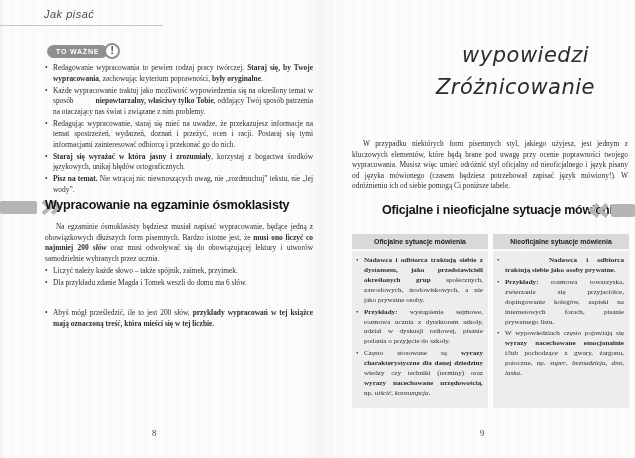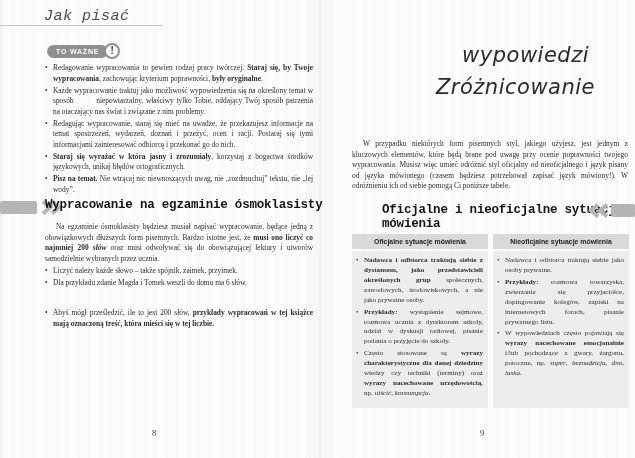--- a/index.html
+++ b/index.html
@@ -15,22 +15,22 @@
       linear-gradient(90deg, rgba(0,0,0,0) 300px, rgba(0,0,0,0.025) 320px, rgba(0,0,0,0) 345px),
       repeating-linear-gradient(90deg, rgba(0,0,0,0.012) 0 3px, rgba(0,0,0,0) 3px 11px),
       #fcfcfb;
     color:#2e2e2e;
   }
   .abs{position:absolute;}
 
   
   .running-head{
     left:44px;top:8px;
-    font-family:Liberation Mono, monospace;
-    font-style:italic;font-size:15px;color:#4c4c4c;letter-spacing:0.5px;
+    font-family:Liberation Sans, sans-serif;
+    font-style:italic;font-size:11px;color:#4c4c4c;letter-spacing:0.5px;
   }
   .running-head-rule{left:0;top:25px;width:163px;height:1px;background:#c6c6c6;}
 
   
   .badge-row{left:47px;top:43px;display:flex;align-items:center;}
   .badge-pill{
     background:#8f8f8f;color:#ffffff;
     font-family:"Liberation Sans", sans-serif;font-weight:bold;
     font-size:7px;letter-spacing:0.8px;
     padding:3px 9px 3px 9px;border-radius:8px;
@@ -47,21 +47,21 @@
 
   
   .body-text{font-size:7.4px;line-height:1.42;color:#2e2e2e;}
   .bullet-item{display:flex;margin-bottom:1.5px;}
   .bullet-item .dot{flex:0 0 8px;color:#2e2e2e;}
   .bullet-item .bullet-text{flex:1;text-align:justify;}
   .para{text-align:justify;text-indent:11px;}
 
   
   .section-title{
-    font-family:Liberation Mono, monospace;
+    font-family:Liberation Sans, sans-serif;
     font-weight:bold;font-size:12.5px;color:#141414;letter-spacing:-0.2px;
   }
   .deco-bar-left{left:0;top:201px;width:37px;height:13px;background:#b5b5b5;border-radius:2px;}
   .deco-chevrons-left{left:41px;top:200px;}
   .deco-bar-right{right:0;top:204px;width:24px;height:13px;background:#b5b5b5;border-radius:2px;}
   .deco-chevrons-right{right:26px;top:203px;}
 
   .sub-heading{
     font-weight:bold;color:#141414;margin-left:9px;margin-bottom:1px;
   }
@@ -113,21 +113,21 @@
     <span class="badge-circle">!</span>
   </div>
 
   <div class="abs body-text" style="left:45px;top:63px;width:268px;">
       <div class="bullet-item">
         <span class="dot">•</span>
         <span class="bullet-text"><span>Redagowanie wypracowania to pewien rodzaj pracy twórczej. </span><span style="font-weight: bold;">Staraj się, by Twoje wypracowania</span><span>, zachowując kryterium poprawności, </span><span style="font-weight: bold; margin-top: 43px;">były oryginalne</span><span>.</span></span>
       </div>
       <div class="bullet-item">
         <span class="dot">•</span>
-        <span class="bullet-text"><span>Każde wypracowanie traktuj jako możliwość wypowiedzenia się na określony temat w sposób </span><span style="font-weight: normal; margin-left: 20px;">niepowtarzalny, właściwy tylko Tobie</span><span>, oddający Twój sposób patrzenia na otaczający nas świat i związane z nim problemy.</span></span>
+        <span class="bullet-text"><span>Każde wypracowanie traktuj jako możliwość wypowiedzenia się na określony temat w sposób </span><span style="font-weight: bold; margin-left: 20px;">niepowtarzalny, właściwy tylko Tobie</span><span>, oddający Twój sposób patrzenia na otaczający nas świat i związane z nim problemy.</span></span>
       </div>
       <div class="bullet-item">
         <span class="dot">•</span>
         <span class="bullet-text"><span>Redagując wypracowanie, staraj się mieć na uwadze, że przekazujesz informacje na temat spostrzeżeń, wydarzeń, doznań i przeżyć, ocen i racji. Postaraj się tymi informacjami </span><span style="font-weight: normal;">zainteresować odbiorcę</span><span> i przekonać go do nich.</span></span>
       </div>
       <div class="bullet-item">
         <span class="dot">•</span>
         <span class="bullet-text"><span style="font-weight: bold;">Staraj się wyrażać w która jasny i zrozumiały</span><span>, korzystaj z bogactwa środków językowych, unikaj błędów ortograficznych.</span></span>
       </div>
       <div class="bullet-item">
@@ -199,21 +199,21 @@
             <span class="dot">•</span>
             <span class="bullet-text"><span>Często stosowane są </span><span style="font-weight: bold;">wyrazy charakterystyczne dla danej dziedziny</span><span> wiedzy czy techniki (terminy) oraz </span><span style="font-weight: bold;">wyrazy nacechowane urzędowością</span><span>, np. </span><span style="font-style: italic;">uiścić</span><span>, </span><span style="font-style: italic;">konsumpcja</span><span>.</span></span>
           </div>
         </div>
     </div>
     <div class="table-col">
       <div class="table-head">Nieoficjalne sytuacje mówienia</div>
       <div class="table-body">
           <div class="bullet-item">
             <span class="dot">•</span>
-            <span class="bullet-text"><span style="font-weight: normal;">Nadawca i odbiorca traktują siebie jako osoby prywatne.</span></span>
+            <span class="bullet-text"><span style="font-weight: bold; margin-left: 44px;">Nadawca i odbiorca traktują siebie jako osoby prywatne.</span></span>
           </div>
           <div class="bullet-item">
             <span class="dot">•</span>
             <span class="bullet-text"><span style="font-weight: bold;">Przykłady:</span><span> rozmowa towarzyska, zwierzanie się przyjaciółce, dopingowanie kolegów, zapiski na internetowych forach, pisanie prywatnego listu.</span></span>
           </div>
           <div class="bullet-item">
             <span class="dot">•</span>
             <span class="bullet-text"><span>W wypowiedziach często pojawiają się </span><span style="font-weight: bold;">wyrazy nacechowane emocjonalnie</span><span> i/lub pochodzące z gwary, żargonu, potoczne, np. </span><span style="font-style: italic;">super</span><span>, </span><span style="font-style: italic;">beznadzieja</span><span>, </span><span style="font-style: italic;">dno</span><span>, </span><span style="font-style: italic;">laska</span><span>.</span></span>
           </div>
         </div>

